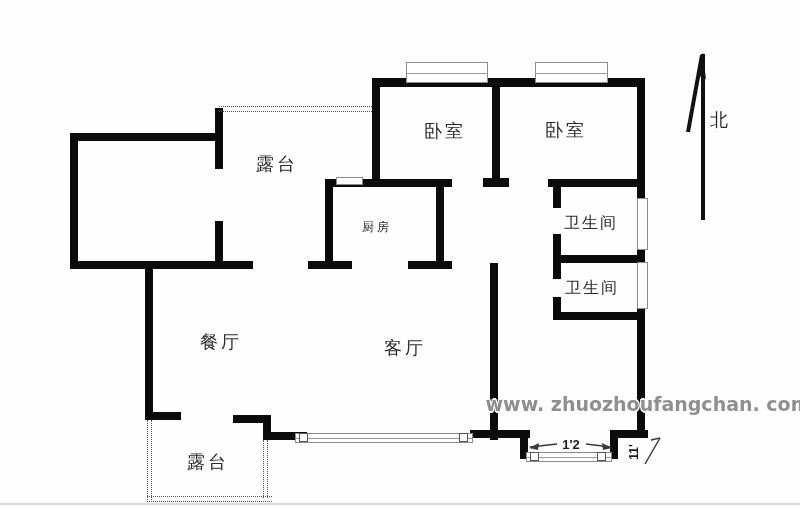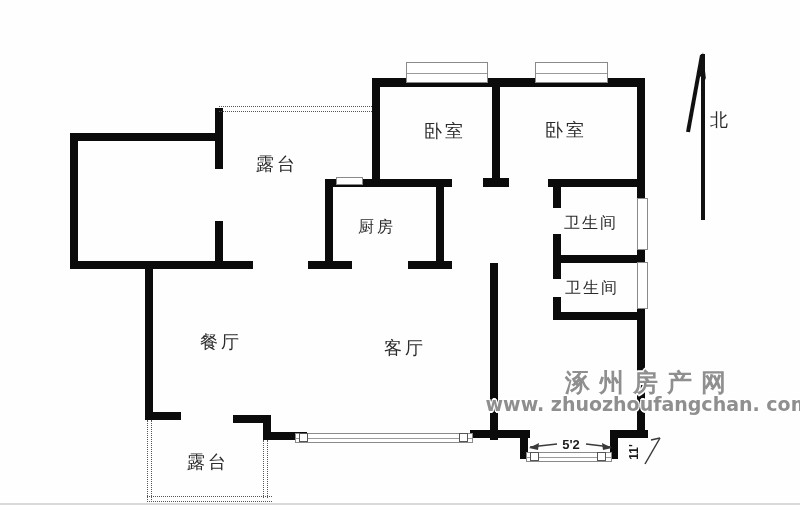--- a/index.html
+++ b/index.html
@@ -101,42 +101,41 @@
   <div class="cap" style="left:597px;top:452px;width:9px;height:9px"></div>
 
   <div class="dash-h" style="left:219px;top:106px;width:153px;height:6px"></div>
   <div class="dash-v" style="left:147px;top:420px;width:5px;height:80px"></div>
   <div class="dash-h" style="left:147px;top:496px;width:125px;height:6px"></div>
   <div class="dash-v" style="left:263px;top:440px;width:5px;height:58px"></div>
 
   <span class="room-label" style="left:277px;top:164px">露台</span>
   <span class="room-label" style="left:445px;top:131px">卧室</span>
   <span class="room-label" style="left:566px;top:130px">卧室</span>
-  <span class="room-label" style="left:377px;top:227px;font-size:16px">厨房</span>
+  <span class="room-label" style="left:377px;top:227px;font-size:12px">厨房</span>
   <span class="room-label" style="left:591px;top:223px;font-size:16px;letter-spacing:2px">卫生间</span>
   <span class="room-label" style="left:592px;top:288px;font-size:16px;letter-spacing:2px">卫生间</span>
   <span class="room-label" style="left:221px;top:342px">餐厅</span>
   <span class="room-label" style="left:405px;top:348px">客厅</span>
   <span class="room-label" style="left:208px;top:462px">露台</span>
 
   <span class="room-label" style="left:719px;top:120px;letter-spacing:0">北</span>
-  <span class="dim-label" style="left:571px;top:444px">5'2</span>
+  <span class="dim-label" style="left:571px;top:444px">1'2</span>
   <span class="dim-label rot" style="left:634px;top:452px;font-size:12px">11'</span>
 
   <svg id="anno-svg" width="800" height="510" viewBox="0 0 800 510">
     <line x1="703" y1="54" x2="703" y2="220" stroke="#111" stroke-width="4"></line>
     <line x1="688" y1="132" x2="702" y2="55" stroke="#111" stroke-width="4"></line>
     <polygon points="703,52 697,80 703,74 706,80" fill="#111"></polygon>
 
     <line x1="530" y1="447" x2="557" y2="444" stroke="#3a3a3a" stroke-width="1.5"></line>
     <polygon points="529,448 539,443 538,450" fill="#3a3a3a"></polygon>
     <line x1="586" y1="444" x2="611" y2="447" stroke="#3a3a3a" stroke-width="1.5"></line>
     <polygon points="612,448 602,443 603,450" fill="#3a3a3a"></polygon>
 
     <line x1="645" y1="464" x2="660" y2="438" stroke="#3a3a3a" stroke-width="1.5"></line>
     <line x1="651" y1="440" x2="660" y2="438" stroke="#3a3a3a" stroke-width="1.5"></line>
   </svg>
 
-  <div class="wm wm1" style="left:650px;top:382px">涿州房产网</div>
   <div class="wm wm2" style="left:648px;top:404px">www. zhuozhoufangchan. com</div>
 
   <div class="bottom-strip"></div>
 </div>
 
 </body></html>

